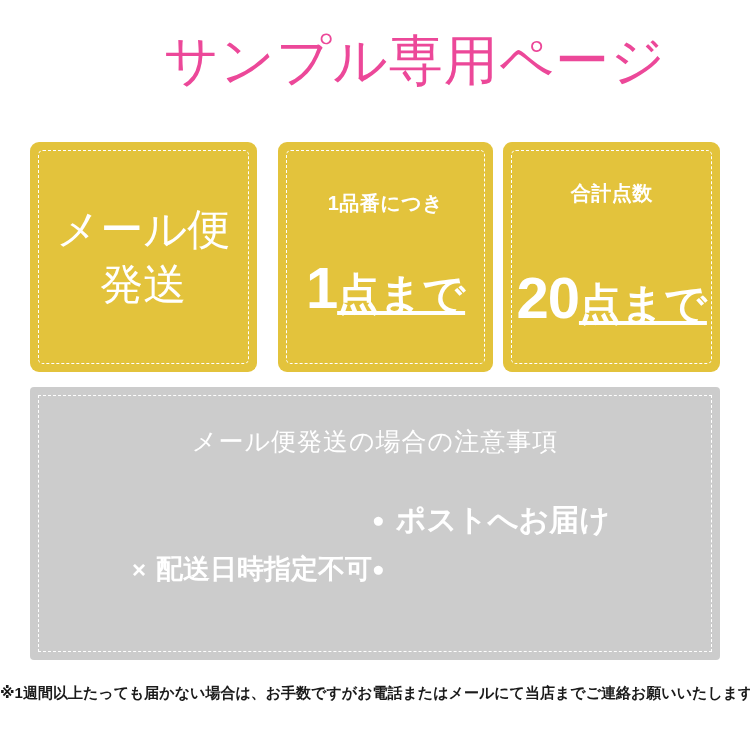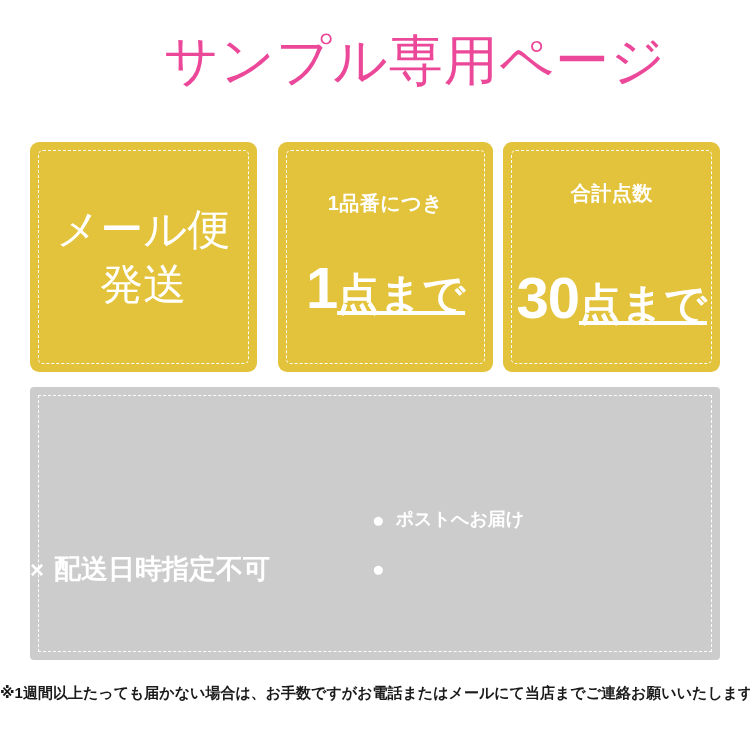--- a/index.html
+++ b/index.html
@@ -149,21 +149,21 @@
     top: 112px;
     width: 690px;
     height: 140px;
     display: flex;
     align-items: flex-start;
   }
   .notice-left {
     width: 342px;
     display: flex;
     align-items: center;
-    justify-content: flex-start;
+    justify-content: flex-end;
     height: 140px;
   }
   .notice-left-text {
     color: #ffffff;
     font-size: 27px;
     line-height: 32px;
     font-weight: 700;
     white-space: nowrap;
   }
   .notice-left-text .xmark {
@@ -183,21 +183,21 @@
     margin-bottom: 16px;
   }
   .bullet-row:last-child { margin-bottom: 0; }
   .bullet-dot {
     font-size: 21px;
     line-height: 33px;
     margin-right: 11px;
     flex: 0 0 auto;
   }
   .bullet-text {
-    font-size: 18px;
+    font-size: 30px;
     line-height: 33px;
     font-weight: 700;
     letter-spacing: 0px;
   }
   .bullet-text .line2 { display: block; }
 
   
   .footer-note {
     position: absolute;
     left: 0;
@@ -234,29 +234,30 @@
       <span class="num">1</span>
       <span class="unit">点まで</span>
     </div>
   </div>
 
   <div class="card card-total" style="background: rgb(227, 195, 60);">
     <div class="card-dash"></div>
     <div class="card-label">合計点数</div>
     <div class="spacer-sm"></div>
     <div class="card-value">
-      <span class="num">30</span>
+      <span class="num">20</span>
       <span class="unit">点まで</span>
     </div>
   </div>
 </div>
 
 <div class="notice-panel" style="background: rgb(204, 204, 204);">
   <div class="notice-dash"></div>
 
+  <div class="notice-heading">メール便発送の場合の注意事項</div>
 
   <div class="notice-body">
 
     <div class="notice-left">
       <div class="notice-left-text">
         <span class="xmark">×</span><span>配送日時指定不可</span>
       </div>
     </div>
 
     <div class="notice-right">

